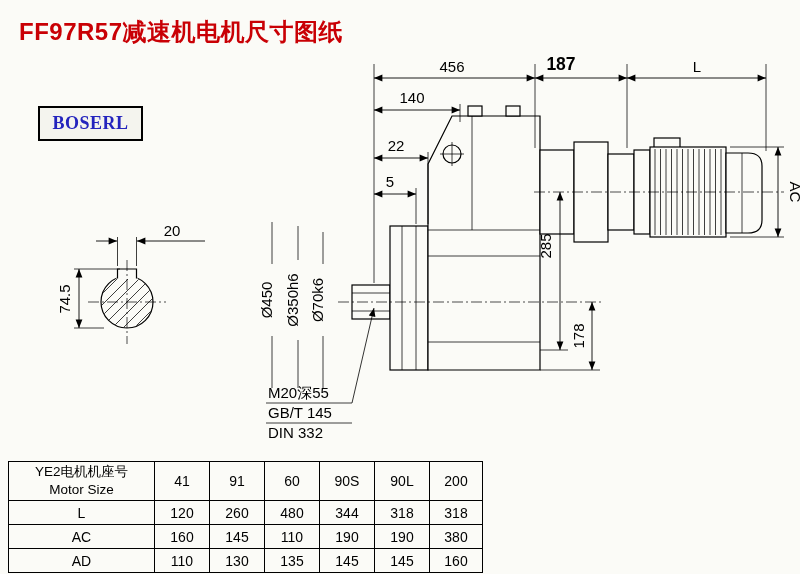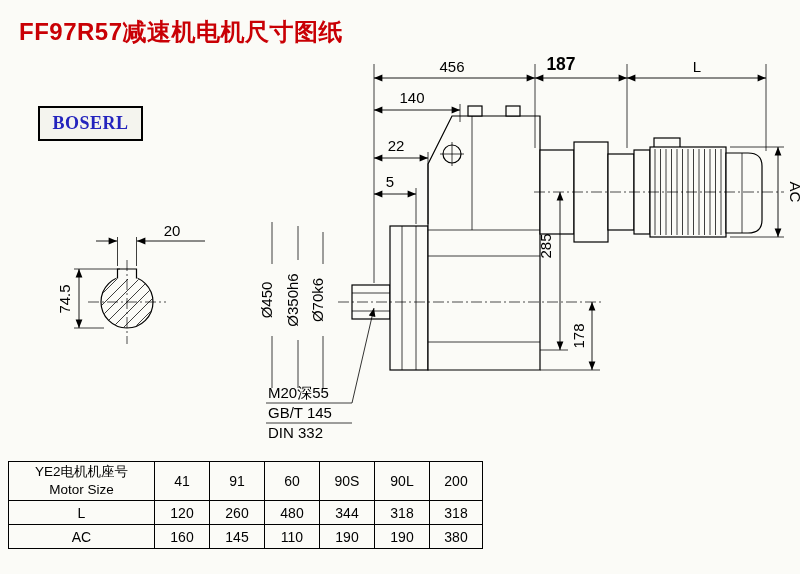--- a/index.html
+++ b/index.html
@@ -245,14 +245,23 @@
     </tr>
     <tr>
       <td>AC</td>
       <td>160</td>
       <td>145</td>
       <td>110</td>
       <td>190</td>
       <td>190</td>
       <td>380</td>
     </tr>
+    <tr>
+      <td>AD</td>
+      <td>110</td>
+      <td>130</td>
+      <td>135</td>
+      <td>145</td>
+      <td>145</td>
+      <td>160</td>
+    </tr>
   </tbody>
 </table>
 
 </body></html>

